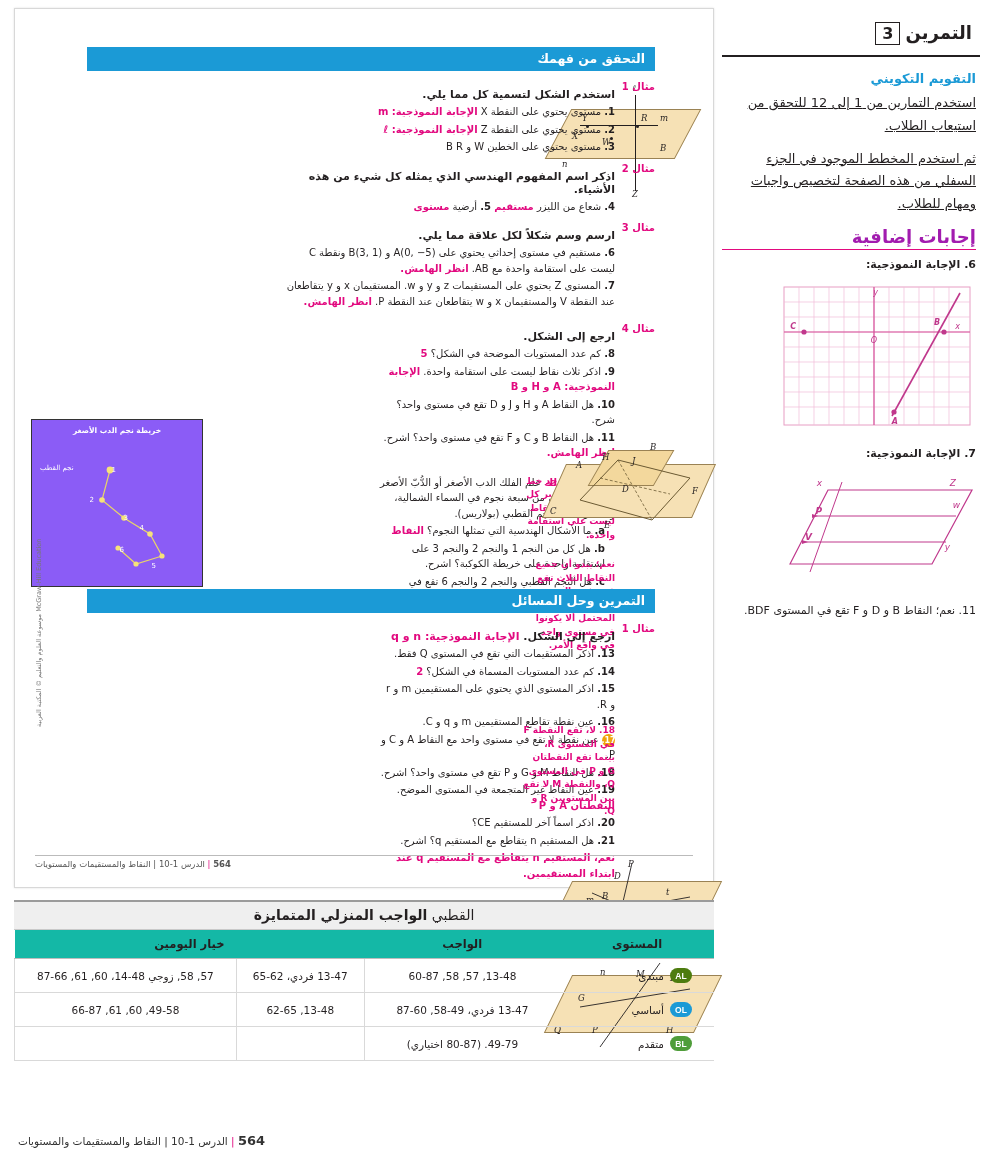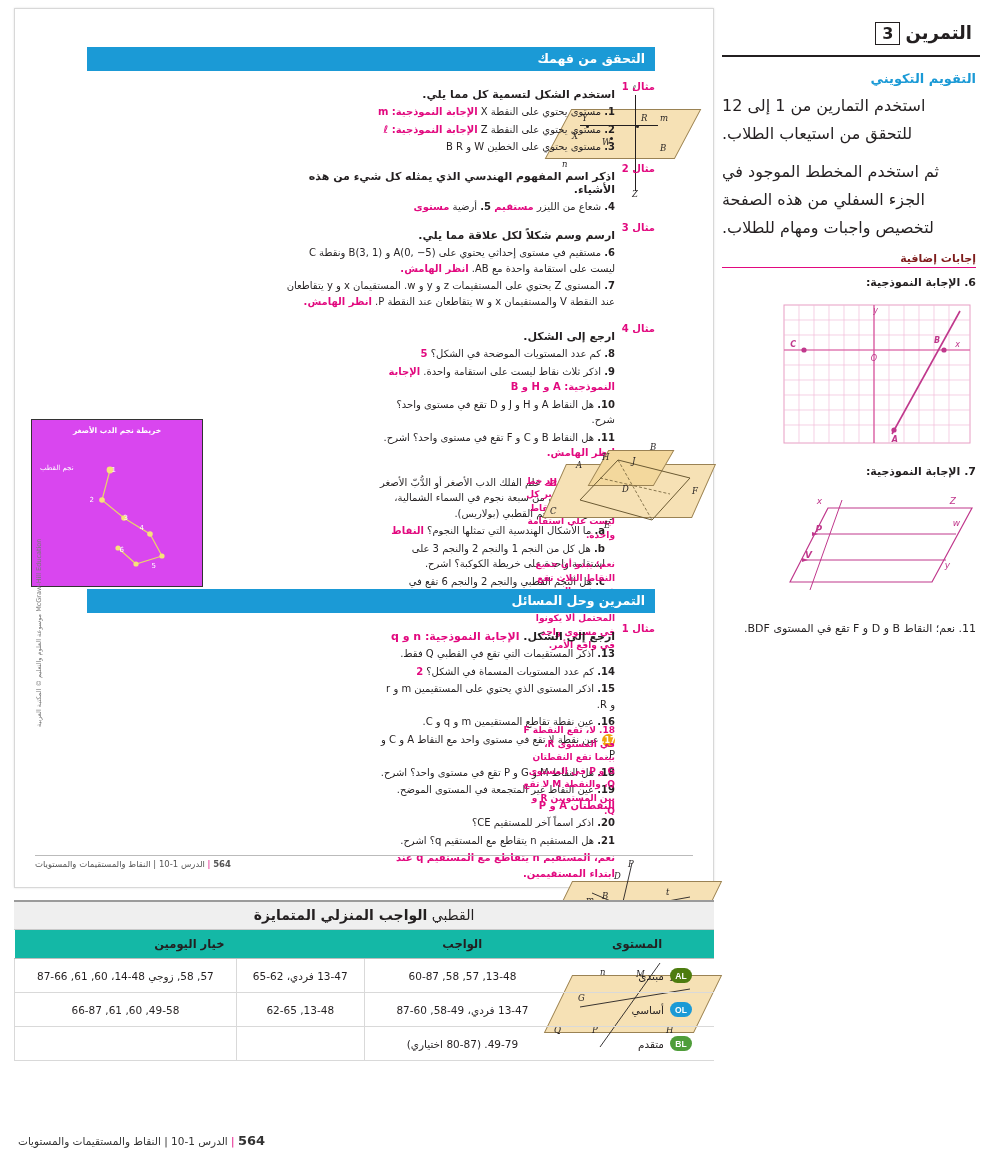--- a/index.html
+++ b/index.html
@@ -45,21 +45,21 @@
 
   
   .fig { position:relative; }
   .plane {
     position:absolute; background:#f6e1b5; border:1px solid #9a8254;
   }
   .dot { position:absolute; width:3px; height:3px; background:#231f20; border-radius:50%; }
   .lbl { position:absolute; font-size:8.5px; font-style:italic; font-family:"DejaVu Serif",serif; }
 
   .photo {
-    position:absolute; background:#d946ef; border:1px solid #333;
+    position:absolute; background:#8b5cf6; border:1px solid #333;
   }
   .photo .cap { color:#fff; font-size:7.5px; text-align:center; }
 
   .footer-line {
     position:absolute; left:20px; right:20px; bottom:18px;
     border-top:1px solid #bbb; padding-top:3px;
     font-size:8.5px; color:#555; text-align:left;
   }
   .vcredit {
     position:absolute; left:28px; bottom:160px;
@@ -69,22 +69,22 @@
 
   
   .sidebar { position:absolute; left:722px; top:8px; width:258px; }
   .chapnum {
     display:inline-block; border:1.5px solid #231f20; padding:1px 6px;
     font-weight:bold; font-size:16px; margin-left:6px;
   }
   .chaptitle { font-weight:bold; font-size:18px; }
   .chaphead { text-align:right; padding:14px 8px 10px 8px; border-bottom:2px solid #231f20; }
   .sb-h { color:#1b9ad6; font-weight:bold; font-size:13px; margin:14px 4px 6px 0; text-align:right;}
-  .sb-p { font-size:16px; line-height:1.75; text-align:left; margin:0 4px 10px 0; }
-  .sb-h2 { color:#7f1d1d; font-weight:bold; font-size:11px; text-align:right; margin:10px 4px 2px 0; }
+  .sb-p { font-size:13px; line-height:1.75; text-align:right; margin:0 4px 10px 0;text-decoration:underline; }
+  .sb-h2 { color:#a21caf; font-weight:bold; font-size:18px; text-align:right; margin:10px 4px 2px 0; }
   .pinkline { border:0; border-top:1.5px solid #e2097f; margin:2px 4px 8px 0; }
   .sb-ans { font-size:11px; font-weight:bold; text-align:right; margin:6px 4px 4px 0; }
   .sb-note { font-size:11px; line-height:1.7; text-align:right; margin:6px 4px; }
 
   .grid-fig { margin:6px auto; }
   .plane-fig { margin:4px auto; }
 
   
   .hw {
     position:absolute; left:14px; top:900px; width:700px;
@@ -345,21 +345,21 @@
             <span class="ans">الإجابة النموذجية: n و q</span>
           </div>
 
           <div style="position:relative;">
             <div style="position:absolute; right:0; top:78px; width:92px;">
               <div class="ans" style="font-size:9px; line-height:1.5;">18. لا، تقع النقطة F في المستوى R، بينما تقع النقطتان G و P في المستوى Q، والنقطة M لا تقع بين المستويين R و Q.</div>
             </div>
             <div style="padding-left:96px;">
               <div class="item">
                 <span class="num">13.</span>
-                <span>اذكر المستقيمات التي تقع في القطبي Q فقط.</span>
+                <span>اذكر المستقيمات التي تقع في المستوى Q فقط.</span>
               </div>
               <div class="item">
                 <span class="num">14.</span>
                 <span>كم عدد المستويات المسماة في الشكل؟</span>
                 <span class="ans">2</span>
               </div>
               <div class="item">
                 <span class="num">15.</span>
                 <span>اذكر المستوى الذي يحتوي على المستقيمين m و r و R.</span>
               </div>

